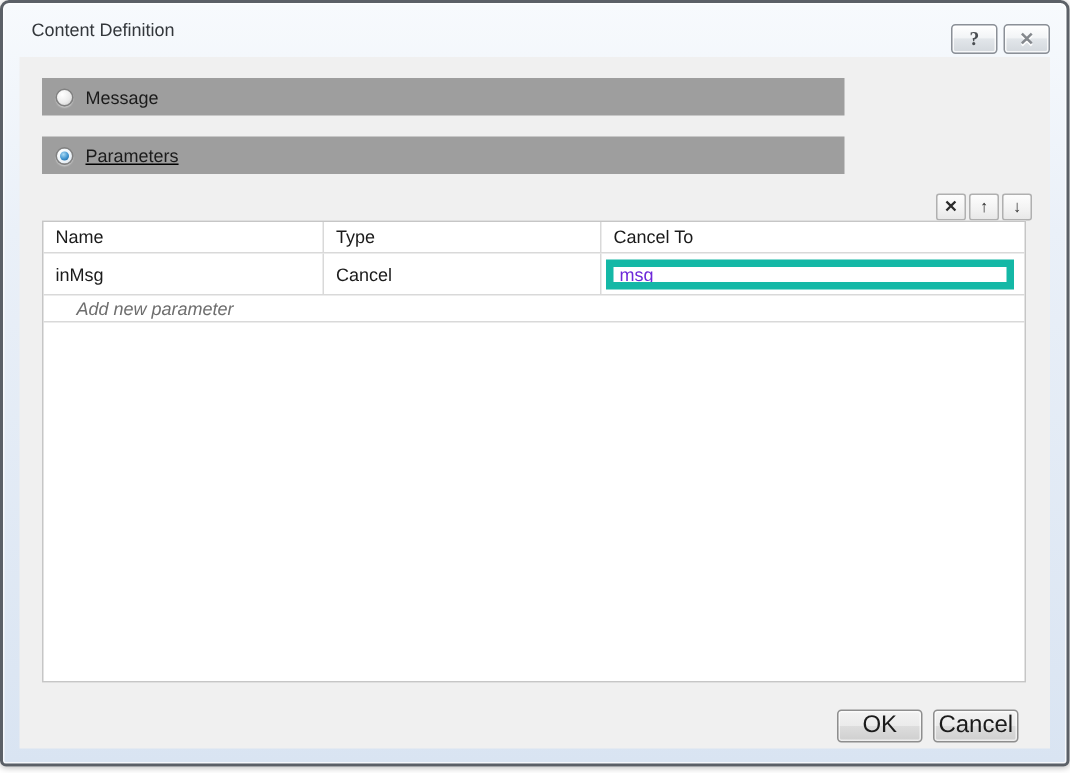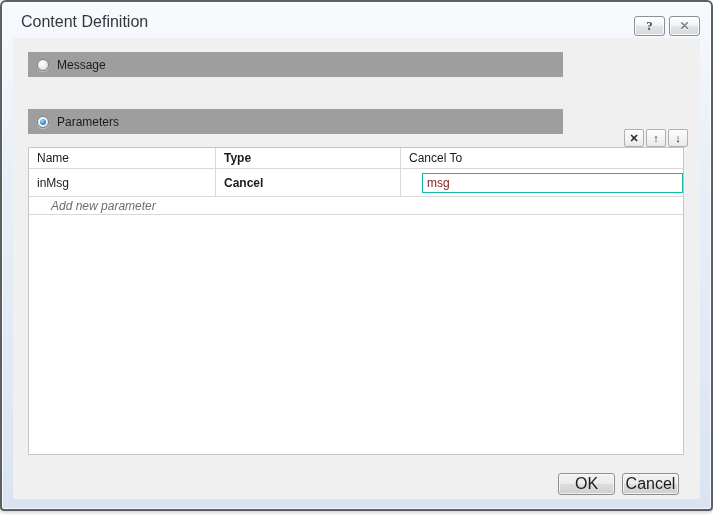--- a/index.html
+++ b/index.html
@@ -6,38 +6,38 @@
     font-family:"Liberation Sans",sans-serif;-webkit-font-smoothing:antialiased;}
   *{box-sizing:border-box;}
 
   
   .window{position:absolute;left:0;top:0;width:713px;height:511px;
     border:2px solid #5b6067;border-radius:6px 6px 4px 4px;
     background:linear-gradient(180deg,#f7fafd 0%,#eaf0f8 30%,#d9e4f2 100%);
     box-shadow:inset 0 0 0 1px rgba(255,255,255,.75), 0 1px 4px rgba(0,0,0,.25);}
 
   .titlebar{position:absolute;left:0;top:0;right:0;height:36px;}
-  .title{position:absolute;left:19px;top:11px;font-size:16px;color:#33373b;}
+  .title{position:absolute;left:19px;top:11px;font-size:12px;color:#33373b;}
   .caption-btn{position:absolute;top:14px;width:31px;height:20px;border:1px solid #8b9097;
     border-radius:3px;background:linear-gradient(180deg,#ffffff 0%,#f2f4f6 45%,#e2e6ea 50%,#d3d8dd 100%);
     box-shadow:inset 0 0 0 1px rgba(255,255,255,.8);
     display:flex;align-items:center;justify-content:center;padding:0;cursor:default;}
   .btn-help{right:46px;}
   .btn-close{right:11px;}
   .glyph-help{font-family:"Liberation Serif",serif;font-weight:bold;font-size:13px;color:#4a4e52;}
   .glyph-close{font-size:12px;font-weight:bold;color:#84888d;text-shadow:0 1px 0 #fff;}
 
   
   .content{position:absolute;left:11px;top:36px;width:687px;height:461px;background:#f0f0f0;}
 
   
   .section-bar{position:absolute;left:15px;width:535px;height:25px;background:#9e9e9e;
     display:flex;align-items:center;cursor:default;}
   .bar-message{top:14px;}
-  .bar-parameters{top:71px;}
+  .bar-parameters{top:53px;text-decoration:underline;}
   .radio{width:12px;height:12px;border-radius:50%;margin-left:9px;position:relative;
     border:1px solid #818181;
     background:radial-gradient(circle at 35% 30%,#ffffff 0%,#ececec 55%,#c9c9c9 100%);
     box-shadow:0 1px 1px rgba(255,255,255,.4);}
   .radio[data-selected="true"]{background:radial-gradient(circle at 35% 30%,#ffffff 0%,#eef4f9 60%,#cfd9e2 100%);}
   .radio[data-selected="true"]::after{content:"";position:absolute;left:2px;top:2px;right:2px;bottom:2px;
     border-radius:50%;background:radial-gradient(circle at 38% 32%,#a8daf5 0%,#3f93cf 55%,#1d5c8e 100%);}
   .section-label{font-size:12px;color:#1b1b1b;margin-left:8px;}
 
   
@@ -48,24 +48,24 @@
   .tool-glyph{font-size:11px;font-weight:bold;color:#2b2b2b;line-height:1;}
 
   
   .ptable{position:absolute;left:15px;top:109px;width:656px;height:308px;
     background:#ffffff;border:1px solid #c6c6c6;}
   .trow{display:flex;width:100%;}
   .thead{height:21px;border-bottom:1px solid #d9d9d9;}
   .tdata{height:28px;border-bottom:1px solid #d9d9d9;}
   .cell{font-size:12px;color:#1b1b1b;display:flex;align-items:center;padding-left:8px;overflow:hidden;}
   .c1{width:187px;border-right:1px solid #d9d9d9;}
-  .c2{width:185px;border-right:1px solid #d9d9d9;font-weight:bold;}
+  .c2{width:185px;border-right:1px solid #d9d9d9;}
   .c3{flex:1;padding-left:0;}
-  .assign-input{margin-left:21px;width:272px;height:20px;border:1px solid #14b8a6;
-    font-family:"Liberation Sans",sans-serif;font-size:12px;color:#7f1d1d;padding:0 4px;background:#fff;}
+  .assign-input{margin-left:3px;width:272px;height:20px;border:5px solid #14b8a6;
+    font-family:"Liberation Sans",sans-serif;font-size:12px;color:#6d28d9;padding:0 4px;background:#fff;}
   .addrow{height:18px;line-height:18px;border-bottom:1px solid #d9d9d9;
     font-size:12px;font-style:italic;color:#6e6e6e;padding-left:22px;cursor:text;}
 
   
   .dlg-btn{position:absolute;top:435px;width:57px;height:22px;border:1px solid #8e8e8e;border-radius:3px;
     background:linear-gradient(180deg,#f2f2f2 0%,#ebebeb 50%,#dddddd 50%,#cfcfcf 100%);
     box-shadow:inset 0 0 0 1px rgba(255,255,255,.65);
     font-family:"Liberation Sans",sans-serif;font-size:16px;color:#1b1b1b;
     display:flex;align-items:center;justify-content:center;cursor:default;padding:0;}
   .btn-ok{left:545px;}

